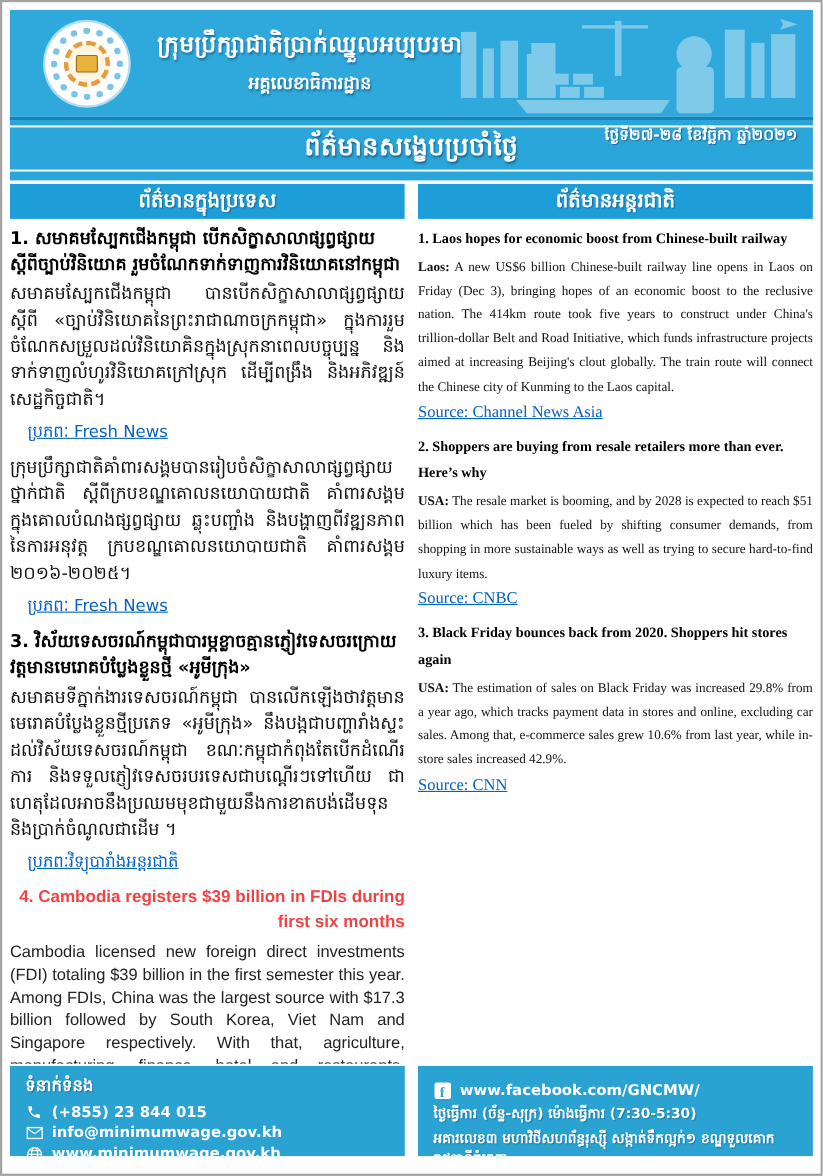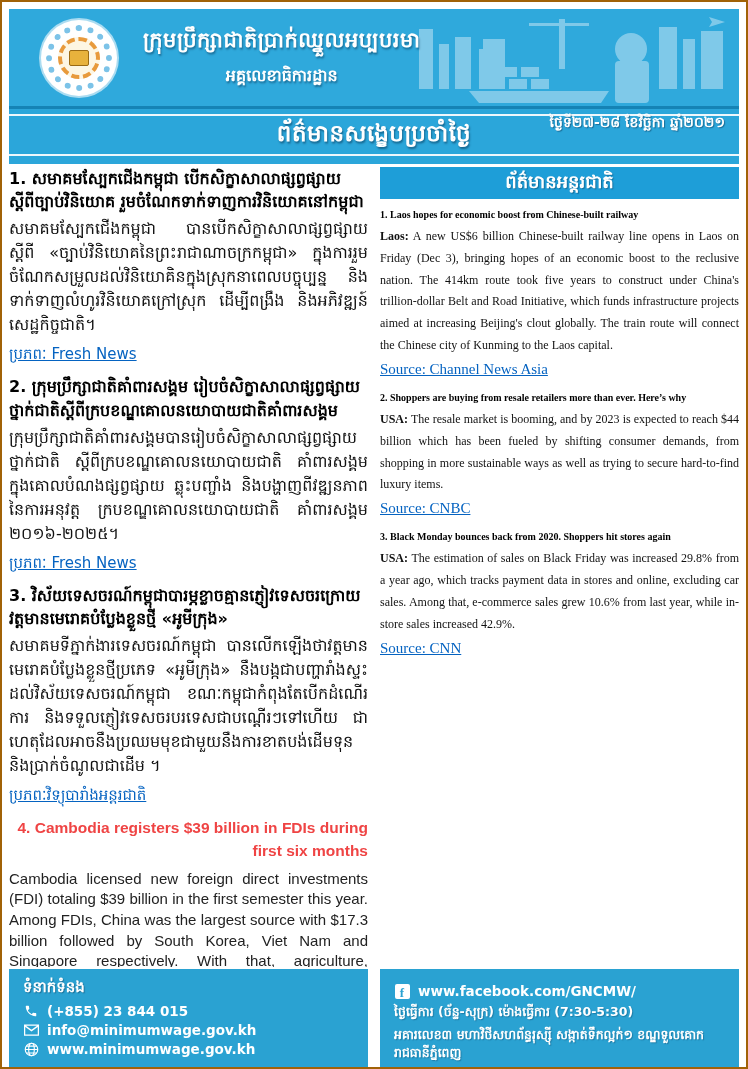--- a/index.html
+++ b/index.html
@@ -1,21 +1,21 @@
 <!DOCTYPE html>
 <html><head>
 <meta charset="utf-8">
 <style>
   * { margin:0; padding:0; box-sizing:border-box; }
   html,body { background:#fff; }
   body { width:748px; height:1069px; font-family:"DejaVu Sans", sans-serif; }
 
   .page {
     width:748px; height:1069px;
-    border:2px solid #a16207;
+    border:2px solid #a3a3a3;
     padding:7px 7px 0 7px;
     background:#fff;
     overflow:hidden;
   }
 
   
   .header {
     position:relative; height:97px; background:#2fa9dc;
     display:flex; align-items:center; overflow:hidden;
   }
@@ -79,32 +79,32 @@
     display:flex; align-items:center; justify-content:center;
     font-size:18px; font-weight:bold;
     text-shadow:1px 1px 1px rgba(0,40,70,.4);
     margin-bottom:6px;
   }
   article { margin-bottom:4px; }
   .kh-title { font-size:16px; font-weight:bold; color:#000; line-height:1.45; text-align:left; }
   .kh-body  { font-size:16px; color:#111; line-height:1.5; text-align:justify; margin-top:4px; }
   .src { margin:7px 0 9px 0; font-size:15px; }
   .src a, .src-link { color:#0563c1; text-decoration:underline; cursor:pointer; }
-  .kh-src { font-size:15px; }
+  .kh-src { font-size:15px;margin-left:16px; }
 
   .en-sans-title { font-family:"Liberation Sans", sans-serif; font-size:15.5px; font-weight:bold; line-height:1.5; color:#ef4444;text-align:right; }
   .en-sans-body  { font-family:"Liberation Sans", sans-serif; font-size:15px; line-height:1.38; text-align:justify; color:#222; margin-top:6px; }
 
-  .serif-title { font-family:"Liberation Serif", serif; font-size:10px; font-weight:bold; line-height:1.9; color:#000; }
+  .serif-title { font-family:"Liberation Serif", serif; font-size:13px; font-weight:bold; line-height:1.9; color:#000; }
   .serif-body  { font-family:"Liberation Serif", serif; font-size:12px; line-height:1.82; text-align:justify; color:#111; margin-top:2px; }
   .serif-body b { font-weight:bold; }
   .serif-src   { font-family:"Liberation Serif", serif; font-size:15px; margin:4px 0 10px 0; }
 
   
-  .footer { display:flex; gap:12px; height:101px; margin-top:2px; }
+  .footer { display:flex; gap:12px; height:82px; margin-top:2px; }
   .footer-box { flex:1 1 0; background:#2aa2d2; color:#fff; padding:8px 14px; overflow:hidden; }
   .contact-heading { font-size:15px; font-weight:bold; margin-bottom:4px; text-shadow:1px 1px 1px rgba(0,40,70,.4); }
   .f-row { display:flex; align-items:center; gap:8px; font-size:13.5px; font-weight:bold; margin-top:3px; }
   .f-icon { width:16px; height:16px; display:inline-flex; align-items:center; justify-content:center; flex:0 0 auto; }
   .fb-badge {
     width:15px; height:15px; background:#fff; border-radius:2px;
     color:#2aa2d2; font-family:"Liberation Serif", serif; font-weight:bold; font-size:13px;
     display:flex; align-items:flex-end; justify-content:center; line-height:1;
   }
   .kh-small { font-size:12.5px; font-weight:bold; margin-top:5px; text-shadow:1px 1px 1px rgba(0,40,70,.3); }
@@ -155,29 +155,29 @@
     <div class="banner-main">
       <div class="banner-title">ព័ត៌មានសង្ខេបប្រចាំថ្ងៃ</div>
       <div class="banner-date">ថ្ងៃទី២៧-២៨ ខែវិច្ឆិកា ឆ្នាំ២០២១</div>
     </div>
     <div class="stripe2"></div>
   </div>
 
   <div class="columns">
 
     <div class="col">
+      <div class="col-header">ព័ត៌មានក្នុងប្រទេស</div>
 
       <article>
         <div class="kh-title">1. សមាគមស្បែកជើងកម្ពុជា បើកសិក្ខាសាលាផ្សព្វផ្សាយ ស្តីពីច្បាប់វិនិយោគ រួមចំណែកទាក់ទាញការវិនិយោគនៅកម្ពុជា</div>
         <div class="kh-body">សមាគមស្បែកជើងកម្ពុជា បានបើកសិក្ខាសាលាផ្សព្វផ្សាយស្តីពី «ច្បាប់វិនិយោគនៃព្រះរាជាណាចក្រកម្ពុជា» ក្នុងការរួមចំណែកសម្រួលដល់វិនិយោគិនក្នុងស្រុកនាពេលបច្ចុប្បន្ន និងទាក់ទាញលំហូរវិនិយោគក្រៅស្រុក ដើម្បីពង្រឹង និងអភិវឌ្ឍន៍សេដ្ឋកិច្ចជាតិ។</div>
         <div class="src kh-src"><span class="src-link">ប្រភពៈ Fresh News</span></div>
       </article>
 
       <article>
-        <div class="kh-title">2. ក្រុមប្រឹក្សាជាតិគាំពារសង្គម រៀបចំសិក្ខាសាលាផ្សព្វផ្សាយថ្នាក់ជាតិស្តីពីក្របខណ្ឌគោលនយោបាយជាតិគាំពារសង្គម</div>
         <div class="kh-body">ក្រុមប្រឹក្សាជាតិគាំពារសង្គមបានរៀបចំសិក្ខាសាលាផ្សព្វផ្សាយថ្នាក់ជាតិ ស្តីពីក្របខណ្ឌគោលនយោបាយជាតិ គាំពារសង្គម ក្នុងគោលបំណងផ្សព្វផ្សាយ ឆ្លុះបញ្ចាំង និងបង្ហាញពីវឌ្ឍនភាពនៃការអនុវត្ត ក្របខណ្ឌគោលនយោបាយជាតិ គាំពារសង្គម ២០១៦-២០២៥។</div>
         <div class="src kh-src"><span class="src-link">ប្រភពៈ Fresh News</span></div>
       </article>
 
       <article>
         <div class="kh-title">3. វិស័យទេសចរណ៍កម្ពុជាបារម្ភខ្លាចគ្មានភ្ញៀវទេសចរក្រោយវត្តមានមេរោគបំប្លែងខ្លួនថ្មី «អូមីក្រុង»</div>
         <div class="kh-body">សមាគមទីភ្នាក់ងារទេសចរណ៍កម្ពុជា បានលើកឡើងថាវត្តមានមេរោគបំប្លែងខ្លួនថ្មីប្រភេទ «អូមីក្រុង» នឹងបង្កជាបញ្ហារាំងស្ទះដល់វិស័យទេសចរណ៍កម្ពុជា ខណៈកម្ពុជាកំពុងតែបើកដំណើរការ និងទទួលភ្ញៀវទេសចរបរទេសជាបណ្ដើរៗទៅហើយ ជាហេតុដែលអាចនឹងប្រឈមមុខជាមួយនឹងការខាតបង់ដើមទុន និងប្រាក់ចំណូលជាដើម ។</div>
         <div class="src kh-src"><span class="src-link">ប្រភពៈវិទ្យុបារាំងអន្តរជាតិ</span></div>
       </article>
 
@@ -192,26 +192,26 @@
       <div class="col-header">ព័ត៌មានអន្តរជាតិ</div>
 
       <article>
         <div class="serif-title">1. Laos hopes for economic boost from Chinese-built railway</div>
         <div class="serif-body"><b>Laos:</b> <span>A new US$6 billion Chinese-built railway line opens in Laos on Friday (Dec 3), bringing hopes of an economic boost to the reclusive nation. The 414km route took five years to construct under China's trillion-dollar Belt and Road Initiative, which funds infrastructure projects aimed at increasing Beijing's clout globally. The train route will connect the Chinese city of Kunming to the Laos capital.</span></div>
         <div class="serif-src"><span class="src-link">Source: Channel News Asia</span></div>
       </article>
 
       <article>
         <div class="serif-title">2. Shoppers are buying from resale retailers more than ever. Here’s why</div>
-        <div class="serif-body"><b>USA:</b> <span>The resale market is booming, and by 2023 is expected to reach $44 billion which has been fueled by shifting consumer demands, from shopping in more sustainable ways as well as trying to secure hard-to-find luxury items.</span></div>
+        <div class="serif-body"><b>USA:</b> <span>The resale market is booming, and by 2028 is expected to reach $51 billion which has been fueled by shifting consumer demands, from shopping in more sustainable ways as well as trying to secure hard-to-find luxury items.</span></div>
         <div class="serif-src"><span class="src-link">Source: CNBC</span></div>
       </article>
 
       <article>
-        <div class="serif-title">3. Black Monday bounces back from 2020. Shoppers hit stores again</div>
+        <div class="serif-title">3. Black Friday bounces back from 2020. Shoppers hit stores again</div>
         <div class="serif-body"><b>USA:</b> <span>The estimation of sales on Black Friday was increased 29.8% from a year ago, which tracks payment data in stores and online, excluding car sales. Among that, e-commerce sales grew 10.6% from last year, while in-store sales increased 42.9%.</span></div>
         <div class="serif-src"><span class="src-link">Source: CNN</span></div>
       </article>
     </div>
   </div>
 
   <div class="footer">
     <div class="footer-box">
       <div class="contact-heading">ទំនាក់ទំនង</div>
       <div class="f-row">

